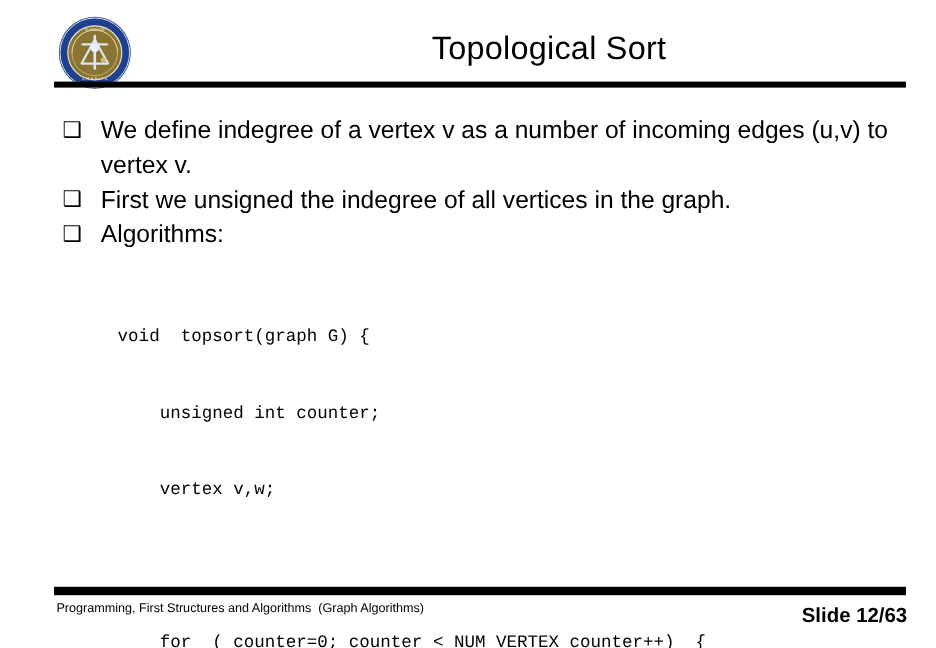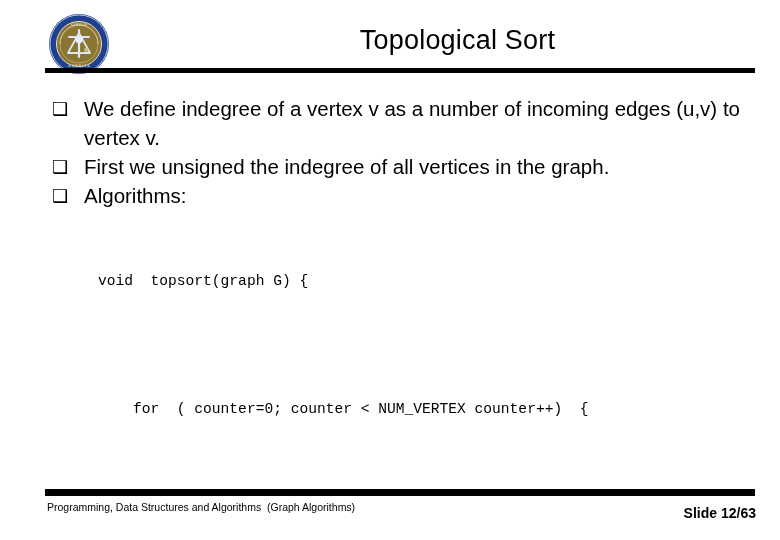--- a/index.html
+++ b/index.html
@@ -112,21 +112,21 @@
     top: 500px;
     font-size: 10.5px;
     line-height: 14px;
     color: #000000;
     white-space: pre;
   }
   .slide-number {
     position: absolute;
     right: 24px;
     top: 504px;
-    font-size: 14px;
+    font-size: 17px;
     font-weight: bold;
     line-height: 18px;
     color: #000000;
     white-space: nowrap;
   }
 </style>
 </head>
 <body>
 
 <div class="slide-header">
@@ -167,28 +167,30 @@
   </div>
 
   <div class="bullet-row">
     <span class="bullet-mark">❑</span>
     <span class="bullet-text">Algorithms:</span>
   </div>
 </div>
 
 <div class="code-block">
   <div class="code-line">void  topsort(graph G) {</div>
+  <div class="code-line">    unsigned int counter;</div>
+  <div class="code-line">    vertex v,w;</div>
   <div class="code-line"></div>
   <div class="code-line">    for  ( counter=0; counter &lt; NUM_VERTEX counter++)  {</div>
   
   
   
   
   
   
   
 </div>
 
 <div class="footer-rule"></div>
 
-<div class="footer-text">Programming, Data Structures and Algorithms  (Graph Algorithms)</div>
+<div class="footer-text">Programming, First Structures and Algorithms  (Graph Algorithms)</div>
 
 <div class="slide-number">Slide 12/63</div>
 
 </body></html>

